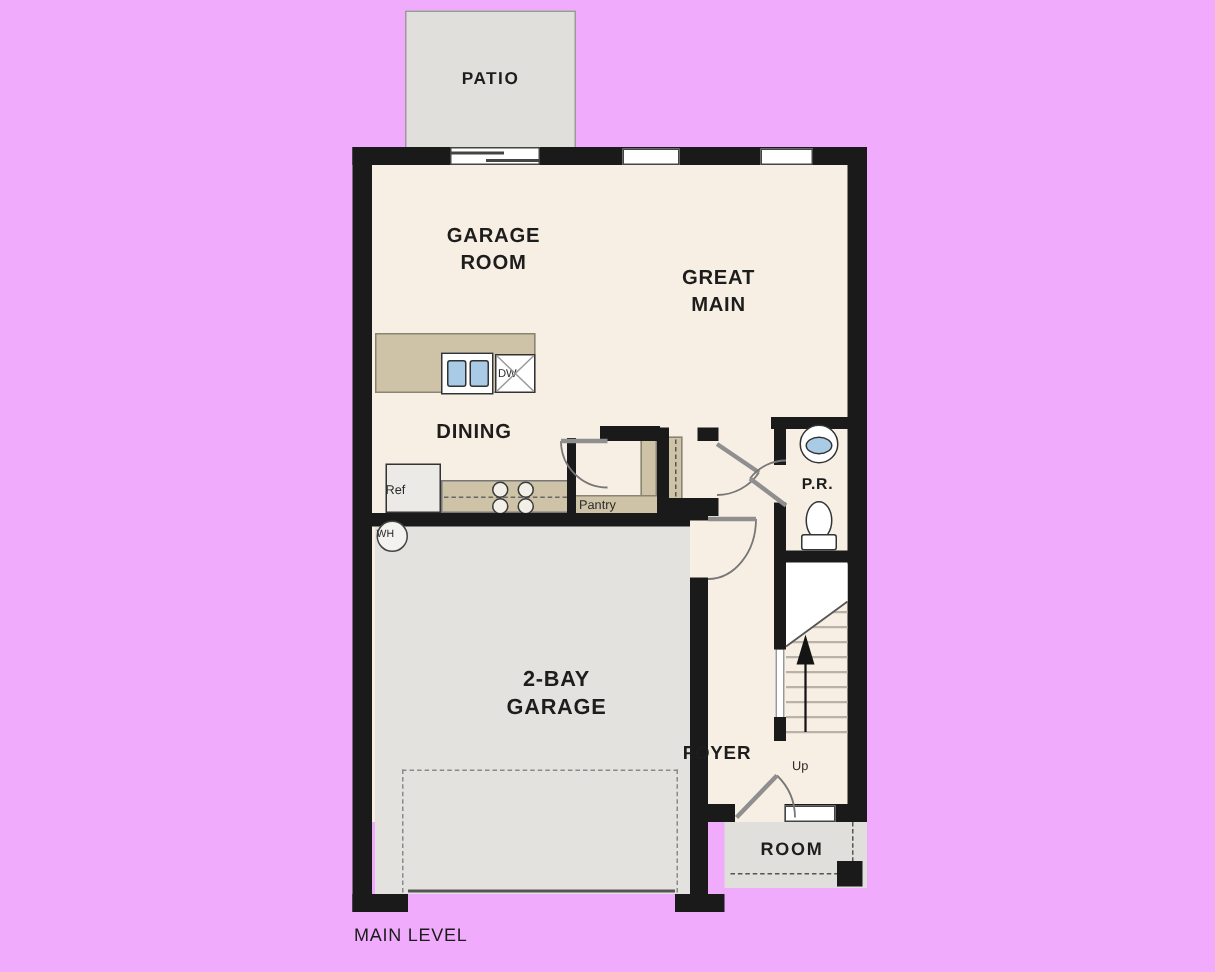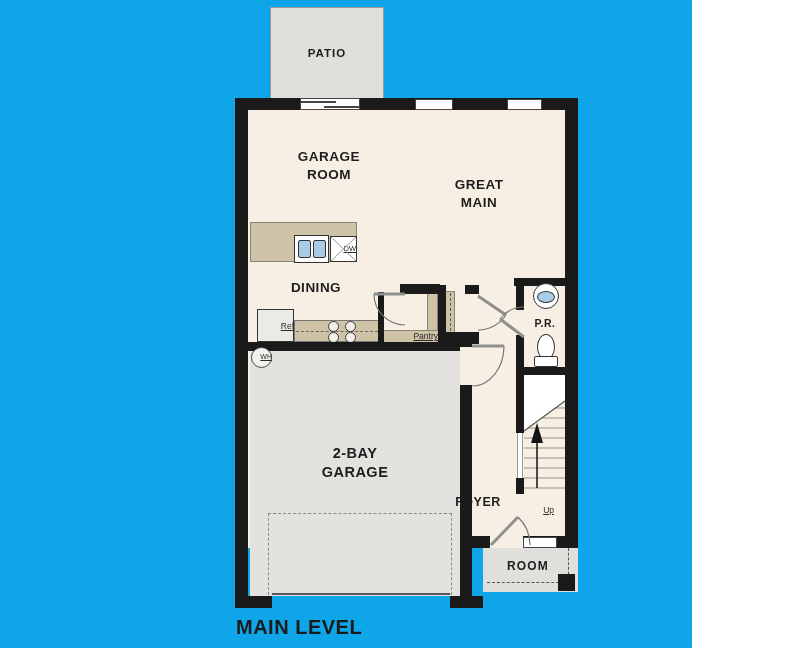--- a/index.html
+++ b/index.html
@@ -1,37 +1,37 @@
 <!DOCTYPE html>
 <html style="--wall: #1a1a1a; --floor: #f7efe3; --counter: #cfc3a7; --garage: #e4e2df; --outdoor: #e0dfdc; --sink: #a9cbe5; --text: #1d1d1d; --line: #6b6b6b;"><head>
 <meta charset="utf-8">
 <style>
   html,body{margin:0;padding:0;background:#fff;}
   #stage{
-    position:relative;width:692px;height:648px;background:#0ea5e9;overflow:hidden;
+    position:relative;width:810px;height:648px;background:#f0abfc;overflow:hidden;
     font-family:"Liberation Sans", sans-serif;color:var(--text,#1d1d1d);
   }
   .abs{position:absolute;}
   .floor{background:var(--floor,#f7efe3);}
   .outdoor{background:var(--outdoor,#e0dfdc);}
   .garagefloor{background:var(--garage,#e4e2df);}
   .wall{position:absolute;background:var(--wall,#1a1a1a);}
   .win{position:absolute;background:#ffffff;border:1px solid #444;box-sizing:border-box;}
   .tan{position:absolute;background:var(--counter,#cfc3a7);border:1px solid #8a8474;box-sizing:border-box;}
   .room-label{
     position:absolute;text-align:center;font-weight:bold;font-size:13.5px;
     letter-spacing:.5px;line-height:1.32;white-space:pre-line;color:var(--text,#1d1d1d);
   }
-  .small-label{position:absolute;text-align:right;font-size:8.5px;color:#2a2a2a;white-space:nowrap;text-decoration:underline;}
+  .small-label{position:absolute;text-align:left;font-size:8.5px;color:#2a2a2a;white-space:nowrap;}
   .fix{position:absolute;box-sizing:border-box;}
   .dashedv{position:absolute;border-left:1.5px dashed #555;}
   .dashedh{position:absolute;border-top:1.5px dashed #555;}
   .burner{position:absolute;width:11px;height:11px;border:1.4px solid #3a3a3a;border-radius:50%;
     background:#f2efe8;box-sizing:border-box;}
-  #title{position:absolute;font-weight:bold;font-size:20px;letter-spacing:.5px;color:#1b1b1b;}
+  #title{position:absolute;font-weight:normal;font-size:12px;letter-spacing:.5px;color:#1b1b1b;}
   svg.overlay{position:absolute;left:0;top:0;pointer-events:none;}
 </style>
 </head>
 <body>
 
 <div id="stage">
 
   <div class="abs outdoor" style="left:270px;top:7px;width:114px;height:92px;border:1.5px solid #9a9a98;box-sizing:border-box;"></div>
   <div class="room-label" style="left:270px;top:46px;width:114px;font-size:11.5px;letter-spacing:1px;">PATIO</div>
 
@@ -154,21 +154,21 @@
       <path d="M 518 517 A 39 39 0 0 1 530 545" stroke="#777" stroke-width="1.2"></path>
       <line x1="491" y1="545" x2="518" y2="517" stroke="#8f8f8f" stroke-width="3"></line>
     </g>
   </svg>
 
   <div class="room-label" style="left:279px;top:148px;width:100px;">GARAGE
 ROOM</div>
   <div class="room-label" style="left:429px;top:176px;width:100px;">GREAT
 MAIN</div>
   <div class="room-label" style="left:258px;top:279px;width:116px;">DINING</div>
-  <div class="room-label" style="left:295px;top:444px;width:120px;font-size:14.5px;">2-BAY
+  <div class="room-label" style="left:311px;top:444px;width:120px;font-size:14.5px;">2-BAY
 GARAGE</div>
   <div class="room-label" style="left:450px;top:494px;width:56px;font-size:12.5px;">FOYER</div>
   <div class="room-label" style="left:528px;top:317px;width:34px;font-size:10.5px;">P.R.</div>
   <div class="room-label" style="left:494px;top:559px;width:68px;font-size:12px;letter-spacing:1.2px;">ROOM</div>
   <div class="small-label" style="left:528px;top:492px;width:26px;margin-top:13px;">Up</div>
 
   <div id="title" style="left:236px;top:616px;">MAIN LEVEL</div>
 </div>
 
 </body></html>

